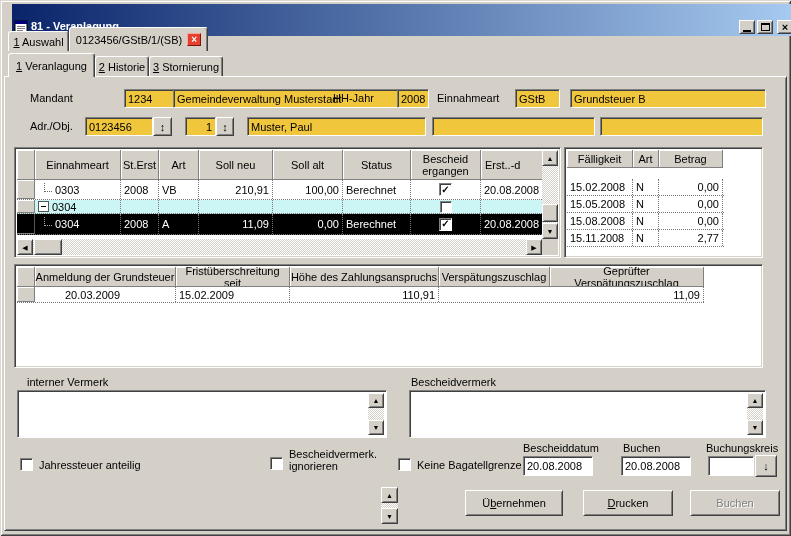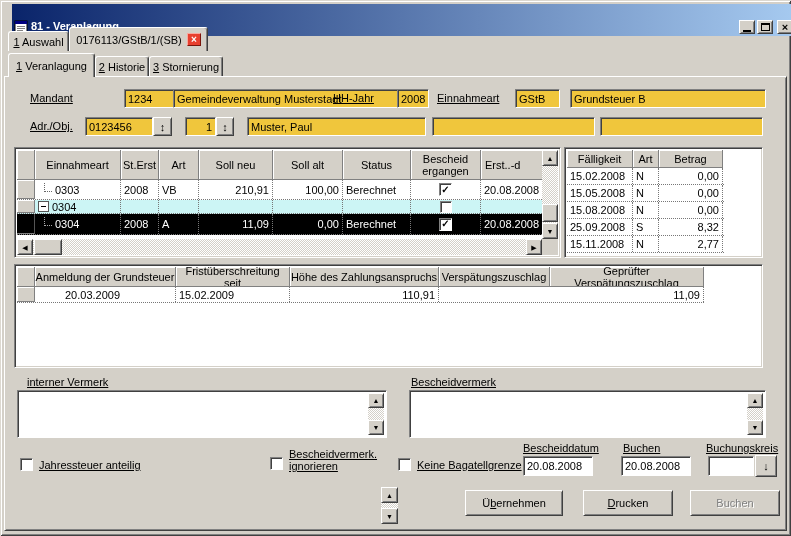--- a/index.html
+++ b/index.html
@@ -19,21 +19,21 @@
   .tab{position:absolute;background:#D4D0C8;border:1px solid;border-color:#fff #404040 #D4D0C8 #fff;
     border-bottom:none;border-top-left-radius:3px;border-top-right-radius:3px;
     box-shadow:inset -1px 0 0 #808080;display:flex;align-items:center;justify-content:center;box-sizing:border-box;}
   .tab .lbl{white-space:nowrap;}
   .tab-close{width:14px;height:13px;background:#E8402F;border:1px solid;border-color:#f8a79e #7a150c #7a150c #f8a79e;
     color:#fff;font-weight:bold;font-size:10px;line-height:11px;text-align:center;margin-left:5px;box-sizing:border-box;}
   
   .panel{position:absolute;left:4px;top:76px;width:783px;height:455px;background:#D4D0C8;
     border:1px solid;border-color:#fff #404040 #404040 #fff;
     box-shadow:inset 1px 1px 0 #d4d0c8, inset -1px -1px 0 #808080;box-sizing:border-box;}
-  .s-label{position:absolute;white-space:nowrap;text-decoration:underline;}
+  .s-label{position:absolute;white-space:nowrap;}
   
   .field{position:absolute;height:19px;border:1px solid;border-color:#808080 #fff #fff #808080;
     box-shadow:inset 1px 1px 0 #404040;box-sizing:border-box;font-family:"Liberation Sans",sans-serif;
     font-size:11px;padding:1px 3px;margin:0;outline:none;}
   .yellow{background:#F0C63C;}
   .white{background:#fff;}
   .spin-btn,.dd-btn{position:absolute;background:#D4D0C8;border:1px solid;border-color:#fff #404040 #404040 #fff;
     box-shadow:inset 1px 1px 0 #d4d0c8, inset -1px -1px 0 #808080;display:flex;align-items:center;justify-content:center;
     box-sizing:border-box;font-weight:bold;}
   
@@ -105,21 +105,21 @@
       </span>
     <span class="tb-btn" style="margin-left:4px;">
         <span class="close-glyph">×</span>
       </span>
   </div>
 
   <div class="tab" style="left:8px;top:31px;width:61px;height:20px;">
     <span class="lbl"><u>1</u> Auswahl</span>
   </div>
   <div class="tab" style="left:69px;top:27px;width:139px;height:24px;z-index:2;">
-    <span class="lbl">0176113/GStB/1/(SB)</span>
+    <span class="lbl">0123456/GStB/1/(SB)</span>
     <span class="tab-close"><span>×</span></span>
   </div>
 
   <div class="tab" style="left:8px;top:53px;width:87px;height:24px;z-index:3;">
     <span class="lbl"><u>1</u> Veranlagung</span>
   </div>
   <div class="tab" style="left:95px;top:56px;width:54px;height:20px;">
     <span class="lbl"><u>2</u> Historie</span>
   </div>
   <div class="tab" style="left:149px;top:56px;width:74px;height:20px;">
@@ -245,39 +245,34 @@
     </div>
   </div>
 
   <div class="tbl" style="left:564px;top:147px;width:199px;height:111px;">
     <div class="tbl-in">
       <div class="hrow" style="height:18px;">
         <div class="hcell" style="width:66px;">Fälligkeit</div>
         <div class="hcell" style="width:26px;">Art</div>
         <div class="hcell" style="width:64px;">Betrag</div>
       </div>
-      <div class="drow" style="height:17px;width:157px;">
+      <div class="drow" style="height:17px;width:157px;margin-top:11px;">
         <div class="cell" style="width:66px;">15.02.2008</div>
         <div class="cell" style="width:26px;">N</div>
         <div class="cell num" style="width:64px;">0,00</div>
       </div>
       <div class="drow" style="height:17px;width:157px;">
         <div class="cell" style="width:66px;">15.05.2008</div>
         <div class="cell" style="width:26px;">N</div>
         <div class="cell num" style="width:64px;">0,00</div>
       </div>
       <div class="drow" style="height:17px;width:157px;">
         <div class="cell" style="width:66px;">15.08.2008</div>
         <div class="cell" style="width:26px;">N</div>
         <div class="cell num" style="width:64px;">0,00</div>
-      </div>
-      <div class="drow" style="height:17px;width:157px;">
-        <div class="cell" style="width:66px;">25.09.2008</div>
-        <div class="cell" style="width:26px;">S</div>
-        <div class="cell num" style="width:64px;">8,32</div>
       </div>
       <div class="drow" style="height:17px;width:157px;">
         <div class="cell" style="width:66px;">15.11.2008</div>
         <div class="cell" style="width:26px;">N</div>
         <div class="cell num" style="width:64px;">2,77</div>
       </div>
     </div>
   </div>
 
   <div class="tbl" style="left:14px;top:264px;width:749px;height:104px;">

